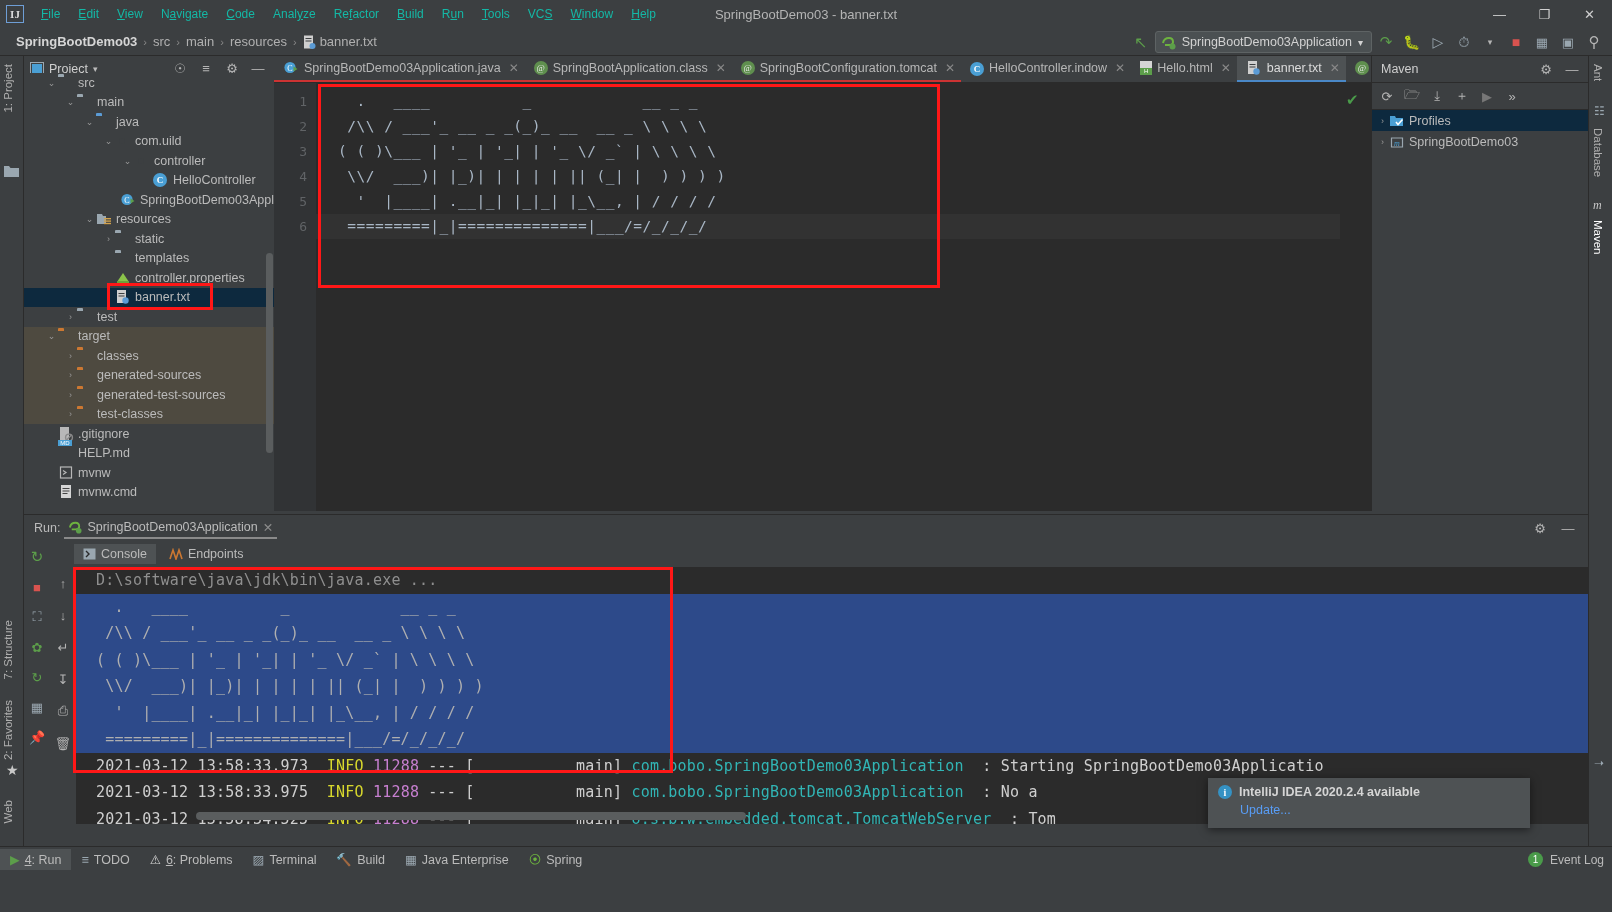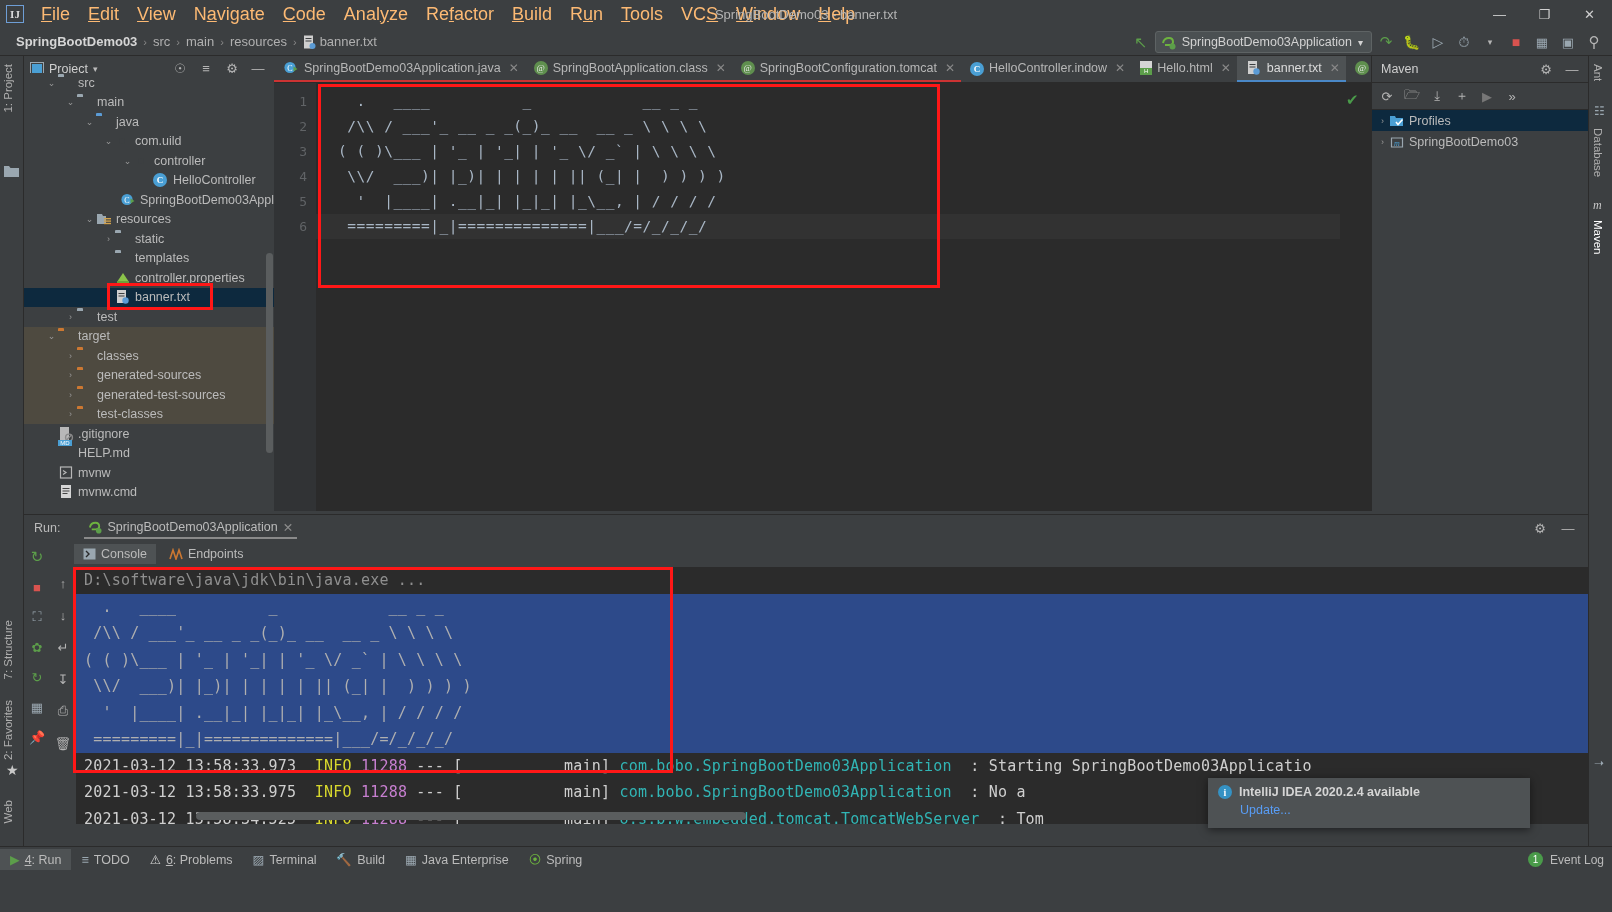--- a/index.html
+++ b/index.html
@@ -20,21 +20,21 @@
   }
   .ij-logo {
     width: 18px; height: 18px; margin: 0 8px 0 6px;
     background: #3c3f41; border: 1px solid #6e9ed6;
     color: #dcdcdc; font-size: 11px; font-weight: bold;
     display: flex; align-items: center; justify-content: center;
     font-family: "Liberation Serif", serif;
   }
   .menu { display: flex; align-items: center; gap: 0px; }
   .menu-item {
-    padding: 4px 9px; color: #fdba74; font-size: 18px; white-space: nowrap;
+    padding: 4px 9px; color: #14b8a6; font-size: 12px; white-space: nowrap;
   }
   .menu-item u { text-decoration: underline; }
   .win-title {
     position: absolute; left: 0; top: 0; width: 1612px; height: 28px;
     display: flex; align-items: center; justify-content: center;
     color: #b4b4b4; font-size: 13px; pointer-events: none;
   }
   .win-btns {
     position: absolute; right: 0; top: 0; height: 28px;
     display: flex; align-items: center;
@@ -236,21 +236,21 @@
     background: #3c3f41; border-left: 1px solid #2b2b2b;
   }
 
   
   .runwin {
     position: absolute; left: 24px; top: 514px; width: 1564px; height: 332px;
     background: #3c3f41; border-top: 1px solid #2b2b2b;
   }
   .run-head {
     height: 26px; display: flex; align-items: center; padding-left: 10px;
-    color: #bbbbbb; font-size: 12.5px; gap: 24px;
+    color: #bbbbbb; font-size: 12.5px; gap: 4px;
   }
   .run-tab {
     display: flex; align-items: center; gap: 5px; padding: 2px 4px;
     border-bottom: 2px solid #8a8a8a;
   }
   .run-head-right { margin-left: auto; display: flex; gap: 4px; padding-right: 8px;}
   .subtabs {
     position: absolute; left: 50px; top: 26px; height: 26px;
     display: flex; align-items: center; gap: 4px;
   }
@@ -267,21 +267,21 @@
     position: absolute; left: 26px; top: 52px; width: 26px; bottom: 0;
     display: flex; flex-direction: column; align-items: center; padding-top: 4px; gap: 8px;
   }
   .console {
     position: absolute; left: 52px; top: 52px; right: 0; bottom: 22px;
     background: #2b2b2b; overflow: hidden;
   }
   .cline {
     height: 26.5px; line-height: 26.5px; white-space: pre;
     font-family: "DejaVu Sans Mono", monospace; font-size: 15px;
-    color: #b0b0b0; padding-left: 8px; letter-spacing: 0.2px;
+    color: #b0b0b0; padding-left: 20px; letter-spacing: 0.2px;
   }
   .cline.sel { background: #2d4a8a; }
   .cline .cmd { color: #8f8f8f; }
   .tstamp { color: #cfcfcf; }
   .lvl { color: #d7d72d; }
   .pid { color: #c77fd0; }
   .dash { color: #cfcfcf; }
   .thread { color: #cfcfcf; }
   .logger { color: #31b5b5; }
   .msg { color: #cfcfcf; }

